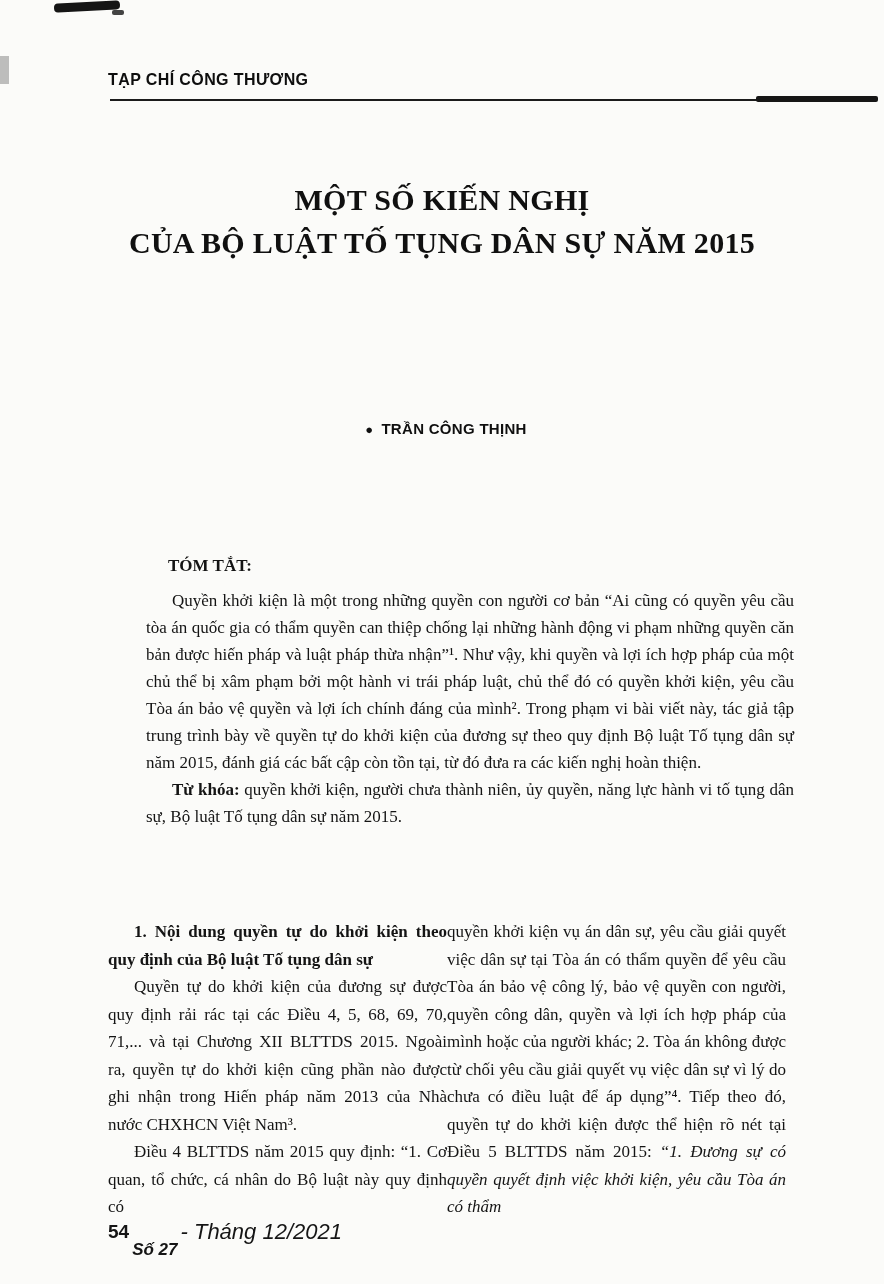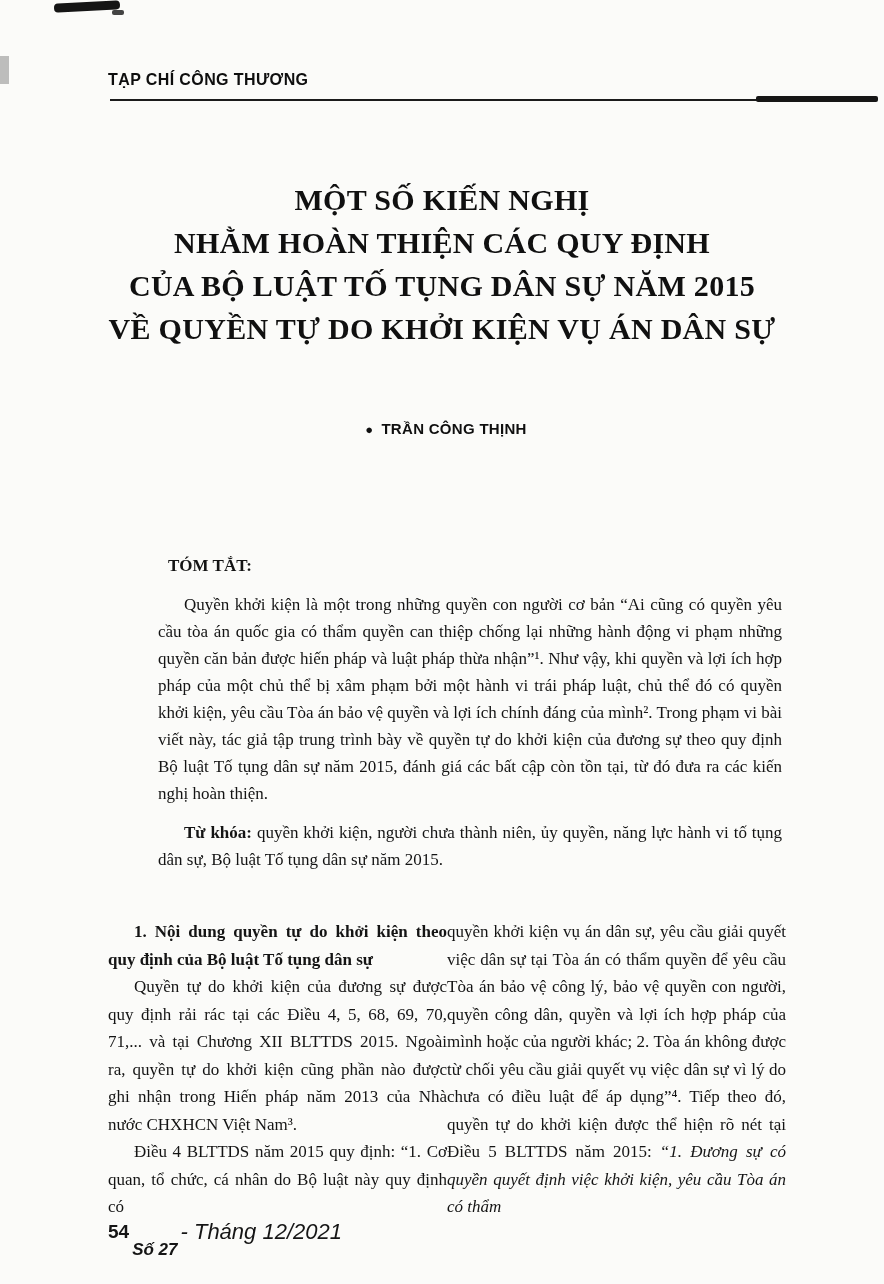--- a/index.html
+++ b/index.html
@@ -48,21 +48,21 @@
     padding-left: 8px;
   }
   .author-line .bullet { margin-right: 8px; font-size: 13px; }
 
   
   .abstract {
     position: absolute; left: 146px; width: 648px; top: 552px;
     font-size: 17px; line-height: 27px; text-align: justify;
   }
   .abstract-heading { font-weight: bold; margin: 0 0 8px 22px; }
-  .abstract p { margin: 12px; text-indent: 26px; }
+  .abstract p { margin: 0; text-indent: 26px; }
   .keywords { margin-top: 1px; }
   .keywords .kw-label { font-weight: bold; }
 
   
   .columns {
     position: absolute; left: 108px; width: 696px; top: 918px;
     display: flex; 
     font-size: 17px; line-height: 27.5px; text-align: justify;
   }
   .col { width: 339px; }
@@ -88,23 +88,21 @@
 <div class="artifact a1"></div>
 <div class="artifact a2"></div>
 <div class="artifact a3"></div>
 
 <div class="header-logo">TẠP CHÍ CÔNG THƯƠNG</div>
 <div class="header-rule"></div>
 <div class="header-rule-thick"></div>
 
 <h1 class="article-title">
   <span>MỘT SỐ KIẾN NGHỊ</span>
-  <span>NHẰM HOÀN THIỆN CÁC QUY ĐỊNH</span>
   <span>CỦA BỘ LUẬT TỐ TỤNG DÂN SỰ NĂM 2015</span>
-  <span>VỀ QUYỀN TỰ DO KHỞI KIỆN VỤ ÁN DÂN SỰ</span>
 </h1>
 
 <div class="author-line">
   <span class="bullet">●</span><span>TRẦN CÔNG THỊNH</span>
 </div>
 
 <section class="abstract">
   <div class="abstract-heading">TÓM TẮT:</div>
   <p>Quyền khởi kiện là một trong những quyền con người cơ bản “Ai cũng có quyền yêu cầu tòa án quốc gia có thẩm quyền can thiệp chống lại những hành động vi phạm những quyền căn bản được hiến pháp và luật pháp thừa nhận”¹. Như vậy, khi quyền và lợi ích hợp pháp của một chủ thể bị xâm phạm bởi một hành vi trái pháp luật, chủ thể đó có quyền khởi kiện, yêu cầu Tòa án bảo vệ quyền và lợi ích chính đáng của mình². Trong phạm vi bài viết này, tác giả tập trung trình bày về quyền tự do khởi kiện của đương sự theo quy định Bộ luật Tố tụng dân sự năm 2015, đánh giá các bất cập còn tồn tại, từ đó đưa ra các kiến nghị hoàn thiện.</p>
   <p class="keywords"><span class="kw-label">Từ khóa:</span><span> quyền khởi kiện, người chưa thành niên, ủy quyền, năng lực hành vi tố tụng dân sự, Bộ luật Tố tụng dân sự năm 2015.</span></p>

